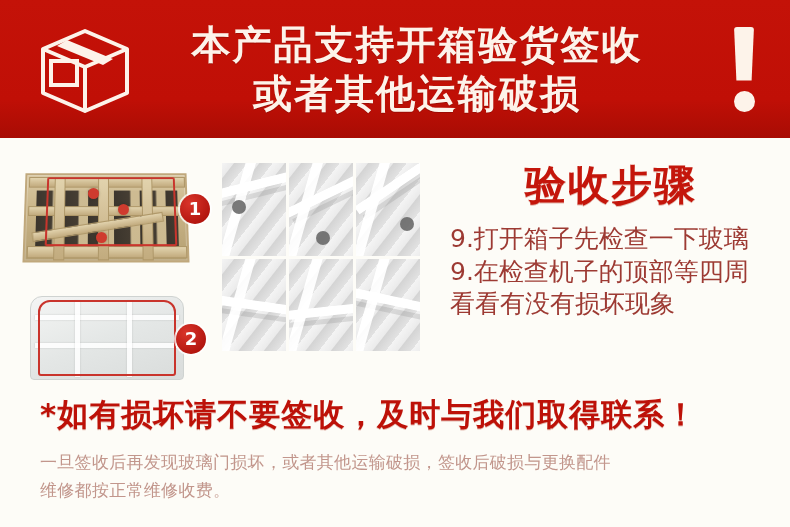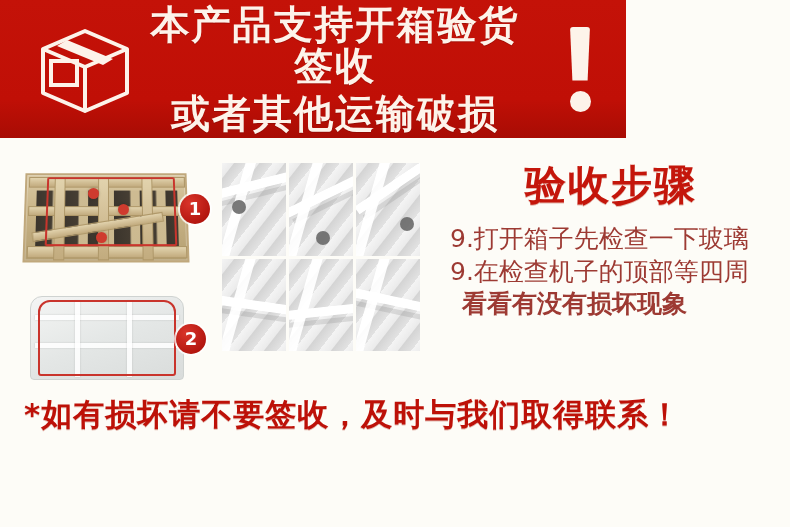--- a/index.html
+++ b/index.html
@@ -12,21 +12,21 @@
     background: #fdfcf7;
     font-family: "DejaVu Sans", "Liberation Sans", sans-serif;
     overflow: hidden;
     position: relative;
   }
 
   
   .banner {
     position: absolute;
     left: 0; top: 0;
-    width: 626px;
+    width: 790px;
     height: 138px;
     background: linear-gradient(180deg, #c41208 0%, #c00f06 72%, #a80c04 100%);
     display: flex;
     align-items: center;
     box-sizing: border-box;
   }
   .banner-icon {
     width: 118px;
     height: 118px;
     margin-left: 26px;
@@ -267,31 +267,31 @@
     margin-bottom: 10px;
     text-shadow: 0 1px 0 rgba(180,60,40,.35);
   }
   .step-line {
     color: #9d3a33;
     font-size: 25px;
     line-height: 1.30;
     letter-spacing: 0px;
     white-space: nowrap;
   }
-  .step-line.indent { margin-left: 12px; font-weight: bold; }
+  .step-line.indent { margin-left: 0; }
 
   
   .bottom {
     position: absolute;
     left: 0;
     top: 388px;
     width: 650px;
     height: 139px;
     box-sizing: border-box;
-    padding: 6px 22px 0 24px;
+    padding: 6px 22px 0 40px;
   }
   .warn-main {
     color: #bd1108;
     font-size: 31px;
     font-weight: bold;
     letter-spacing: 1px;
     white-space: nowrap;
     text-shadow: 0 1px 0 rgba(170,40,20,.3);
   }
   .warn-sub {
@@ -389,13 +389,14 @@
   <div class="steps-col">
     <div class="steps-title">验收步骤</div>
     <div class="step-line">9.打开箱子先检查一下玻璃</div>
     <div class="step-line">9.在检查机子的顶部等四周</div>
     <div class="step-line indent">看看有没有损坏现象</div>
   </div>
 </div>
 
 <div class="bottom">
   <div class="warn-main">*如有损坏请不要签收，及时与我们取得联系！</div>
+  <div class="warn-sub">一旦签收后再发现玻璃门损坏，或者其他运输破损，签收后破损与更换配件维修都按正常维修收费。</div>
 </div>
 
 </body></html>

